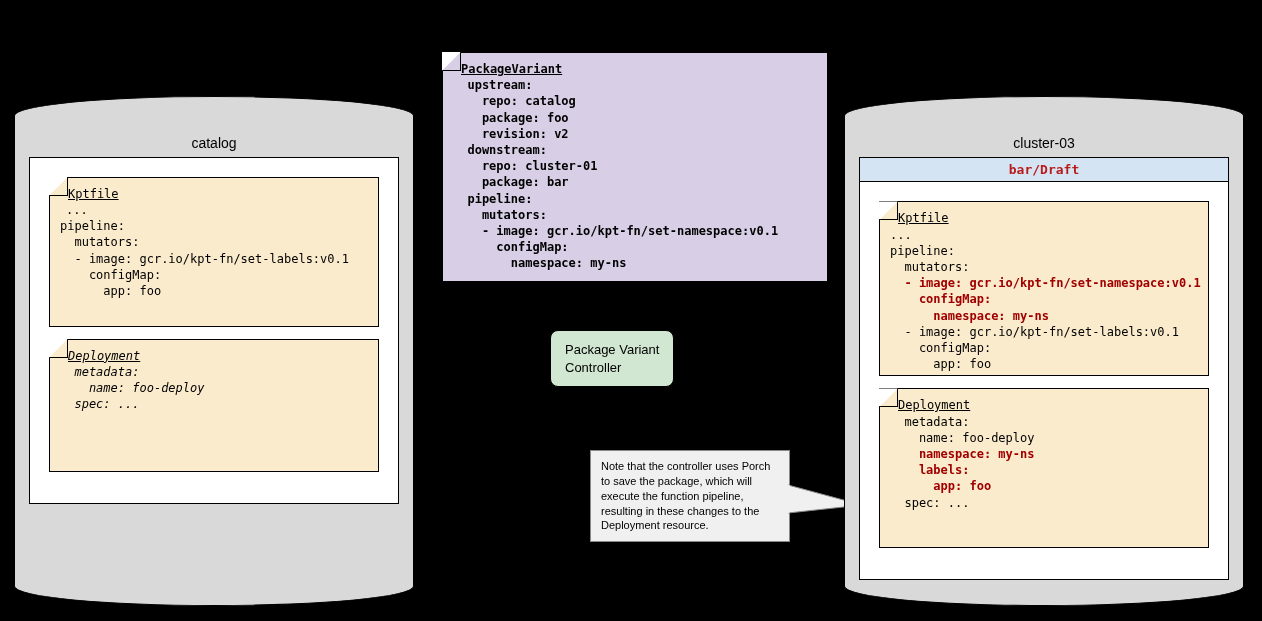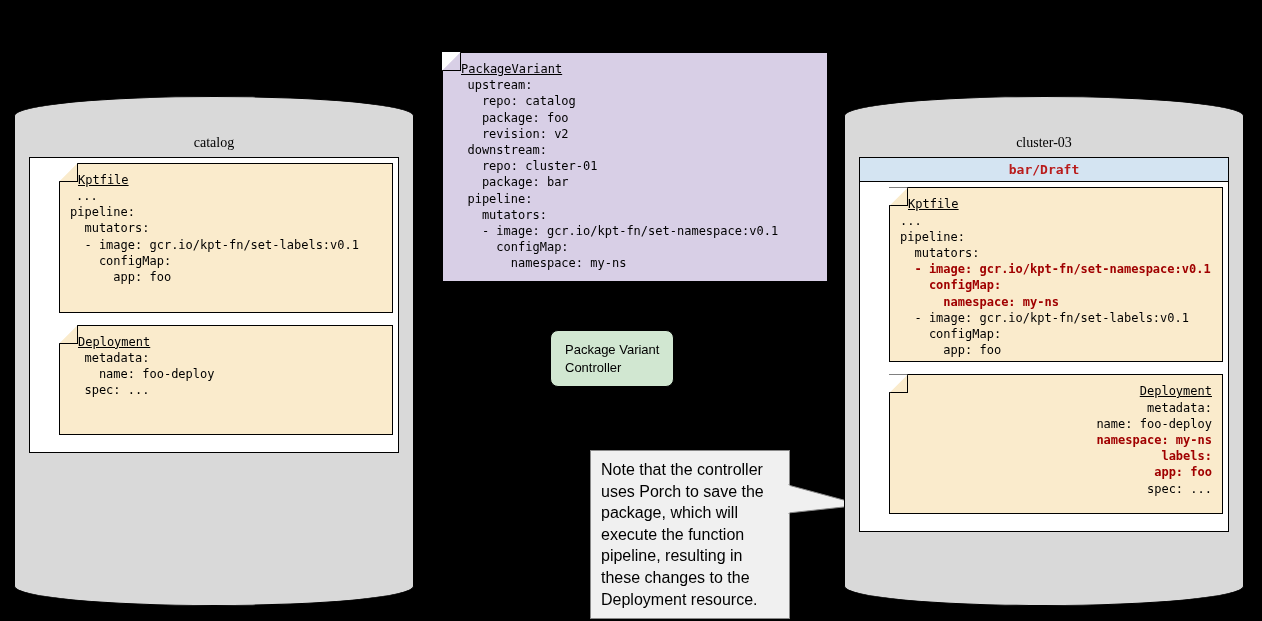--- a/index.html
+++ b/index.html
@@ -49,40 +49,40 @@
     background: #d9d9d9;
     border: 1px solid #000;
     border-radius: 50% / 50%;
     position: absolute;
     bottom: 0;
     z-index: 1;
   }
 
   .cyl-title {
     text-align: center;
-    font-family: Liberation Serif, serif;
+    font-family: Liberation Sans, sans-serif;
     margin-bottom: 4px;
     font-size: 14px;
   }
 
   .pkg-outer {
     background: #fff;
     border: 1px solid #000;
     padding: 0;
   }
   .pkg-header {
     background: #d4e4f2;
     border-bottom: 1px solid #000;
     text-align: center;
     font-family: ui-monospace, Menlo, monospace;
     font-weight: bold;
     padding: 3px 0;
   }
   .pkg-header.red { color: #b91c1c; }
-  .pkg-body { padding: 5px; margin-left: 24px; }
+  .pkg-body { padding: 19px; }
 
   
   .card {
     background: #faebcc;
     border: 1px solid #000;
     position: relative;
     padding: 8px 10px 10px 10px;
     margin-bottom: 12px;
     white-space: pre;
     font-family: ui-monospace, Menlo, monospace;
@@ -105,21 +105,21 @@
     position: absolute;
     top: -1px;
     left: -1px;
     width: 18px;
     height: 18px;
     background: linear-gradient(135deg, transparent 0 50%, #faebcc 50% 100%);
     border-right: 1px solid #000;
     border-bottom: 1px solid #000;
     clip-path: polygon(100% 0, 100% 100%, 0 100%);
   }
-  .card.purple { background: #d8cfe6; }
+  .card.purple { background: #d8cfe6; font-weight: bold; }
   .card.purple::after { background: linear-gradient(135deg, transparent 0 50%, #d8cfe6 50% 100%); }
   .card .title { text-decoration: underline; margin-left: 8px; }
   .card .red { color: #a00000; font-weight: bold; }
   .card .inner { margin-left: 6px; }
 
   
   .pvc {
     position: absolute;
     left: 550px;
     top: 330px;
@@ -135,21 +135,21 @@
   
   .note {
     position: absolute;
     left: 590px;
     top: 450px;
     width: 200px;
     background: #f0f0f0;
     border: 1px solid #888;
     padding: 8px 10px;
     font-family: ui-sans-serif, -apple-system, sans-serif;
-    font-size: 16px;
+    font-size: 11px;
     line-height: 1.35;
   }
 
   svg.arrow { position: absolute; overflow: visible; }
 
   .pv-card {
     position: absolute;
     left: 442px;
     top: 52px;
     width: 386px;
@@ -164,21 +164,21 @@
     <div class="cyl-title">catalog</div>
     <div class="pkg-outer">
       <div class="pkg-body">
         <div class="card" style="height:150px;"><span class="title">Kptfile</span>
 <span class="inner">...
 pipeline:
   mutators:
   - image: gcr.io/kpt-fn/set-labels:v0.1
     configMap:
       app: foo</span></div>
-        <div class="card" style="height:110px;"><span class="title">Deployment</span>
+        <div class="card" style="height:133px;font-style:italic;"><span class="title">Deployment</span>
 <span>  metadata:
     name: foo-deploy
   spec: ...</span></div>
       </div>
     </div>
   </div>
   <div class="cyl-ellipse-bot"></div>
 </div>
 
 <div class="card purple pv-card"><span class="title">PackageVariant</span>
@@ -214,21 +214,21 @@
         <div class="card" style="height:175px;"><span class="title">Kptfile</span>
 <span>...
 pipeline:
   mutators:</span>
 <span class="red">  - image: gcr.io/kpt-fn/set-namespace:v0.1
     configMap:
       namespace: my-ns</span>
 <span>  - image: gcr.io/kpt-fn/set-labels:v0.1
     configMap:
       app: foo</span></div>
-        <div class="card" style="height:140px;text-align:right;"><span class="title">Deployment</span>
+        <div class="card" style="height:160px;"><span class="title">Deployment</span>
 <span>  metadata:</span>
 <span>    name: foo-deploy</span>
 <span class="red">    namespace: my-ns
     labels:
       app: foo</span>
 <span>  spec: ...</span></div>
       </div>
     </div>
   </div>
   <div class="cyl-ellipse-bot"></div>

